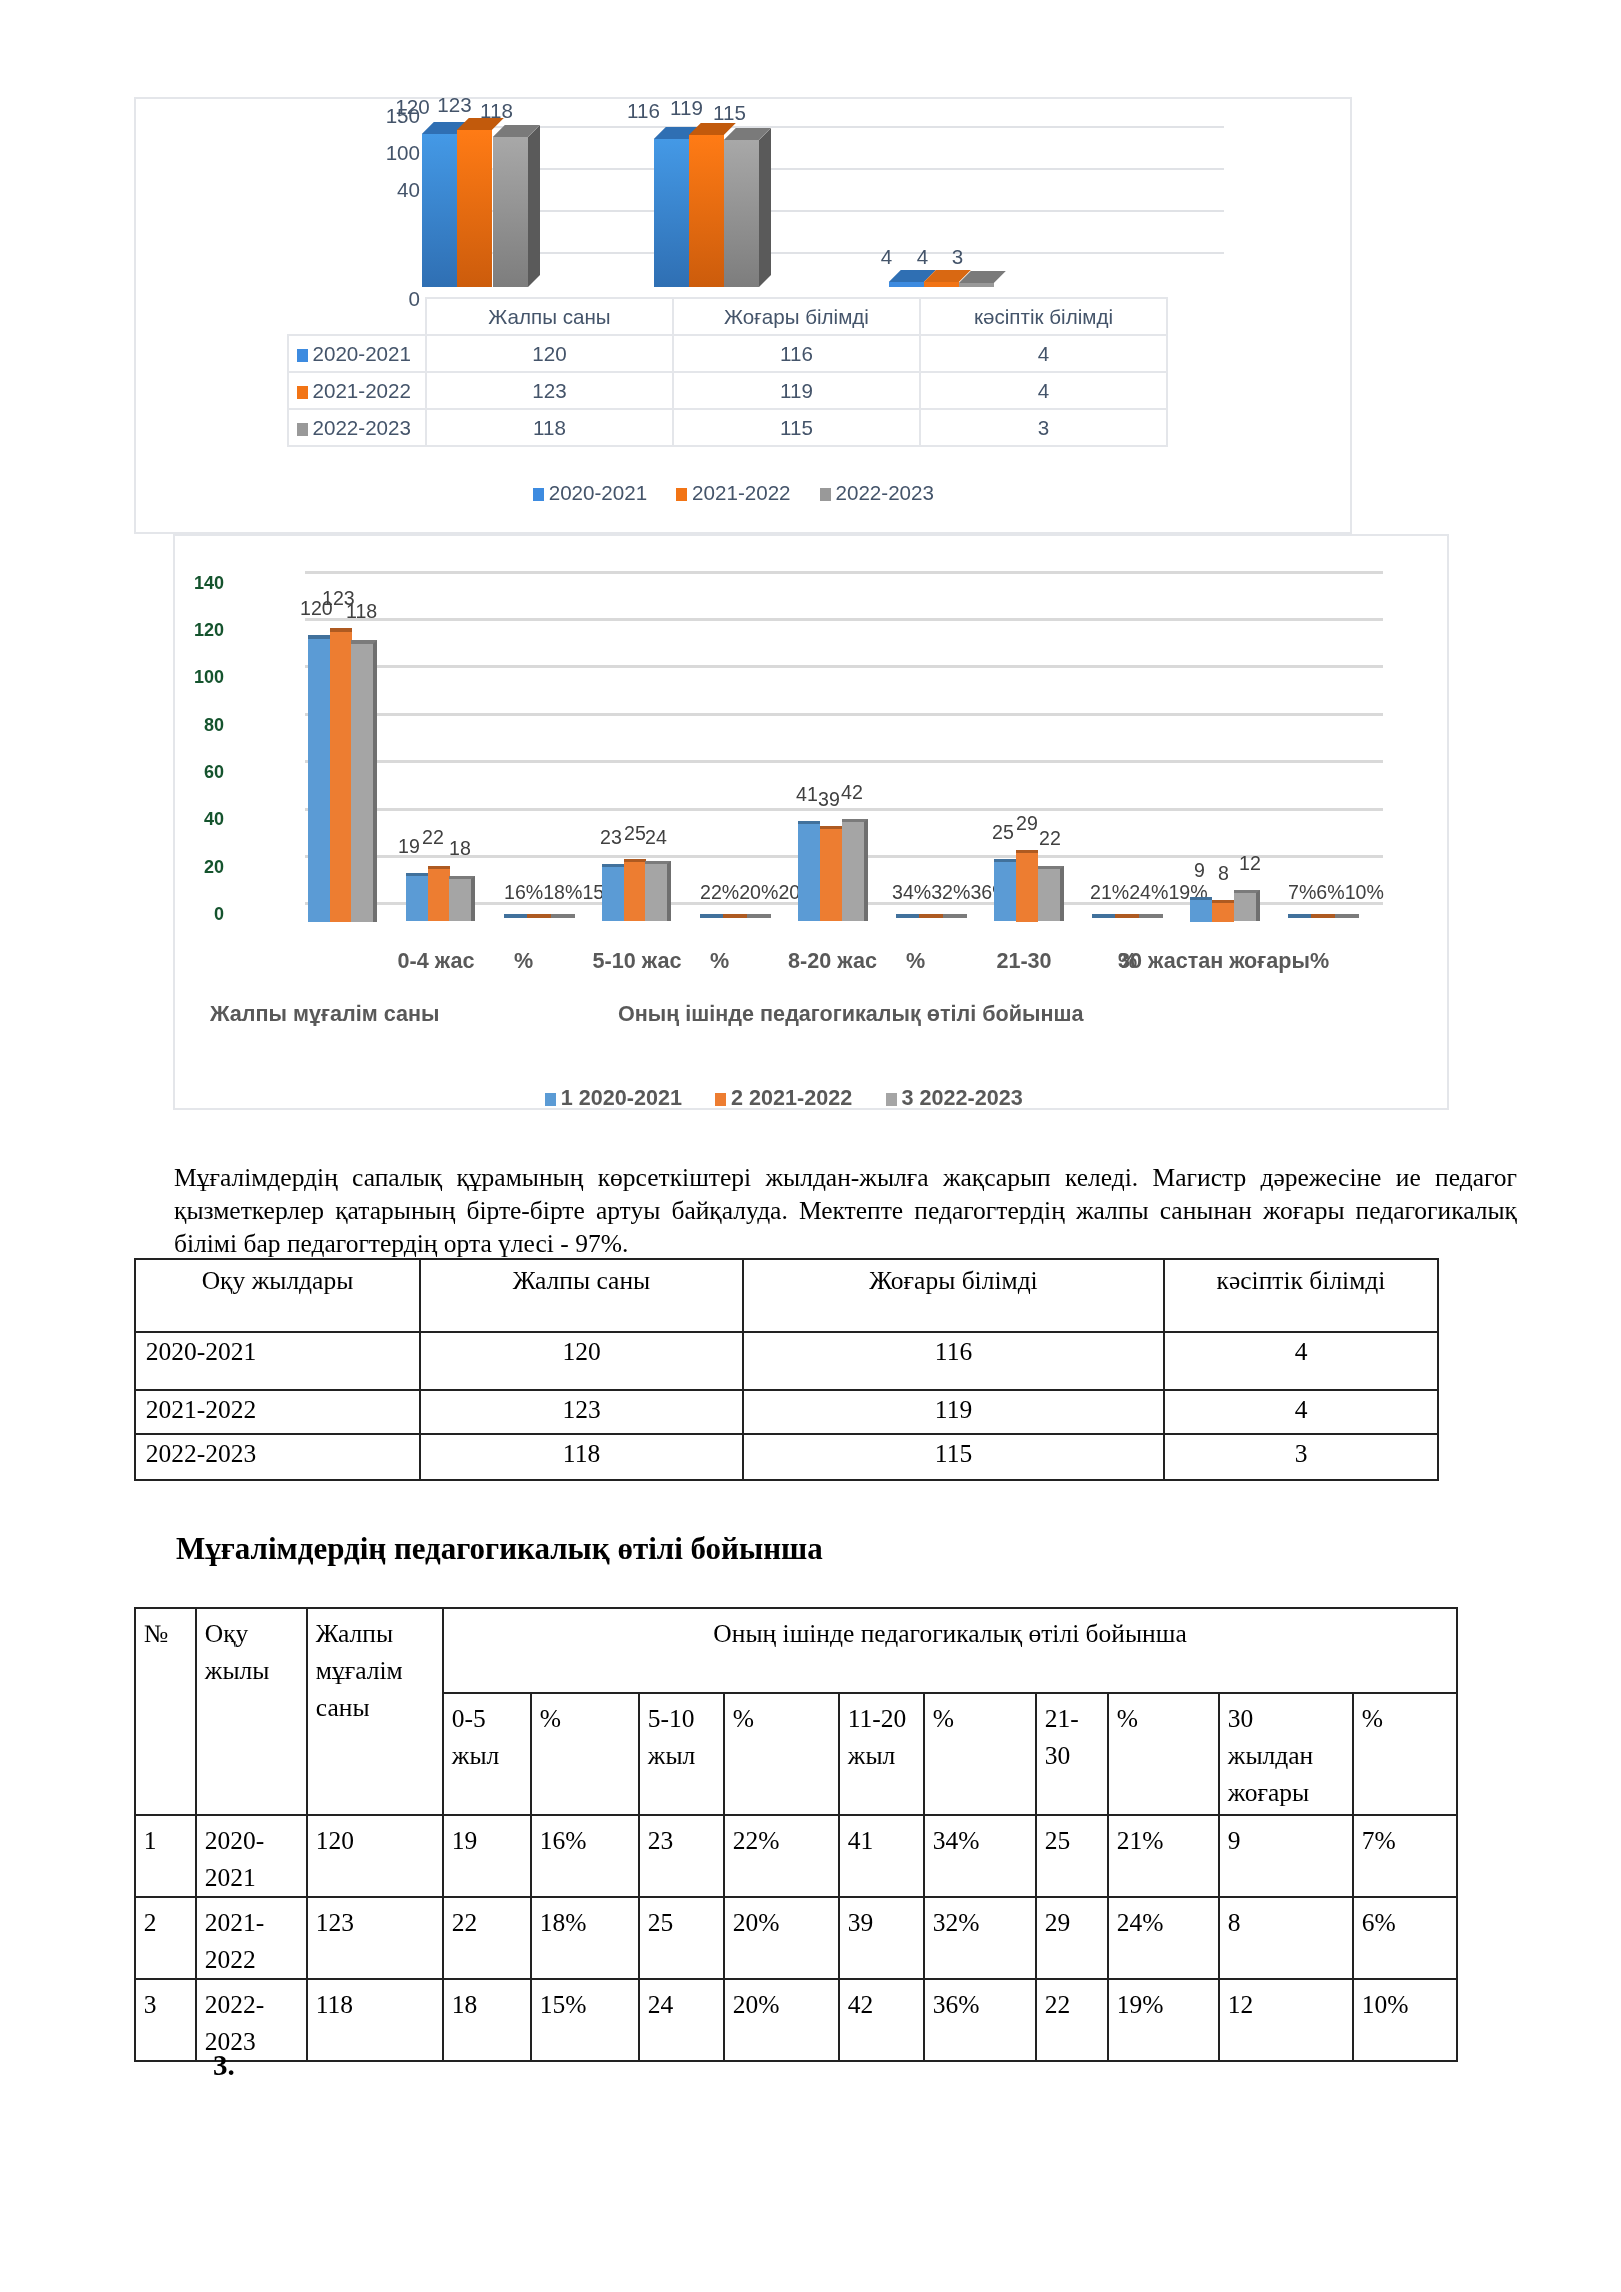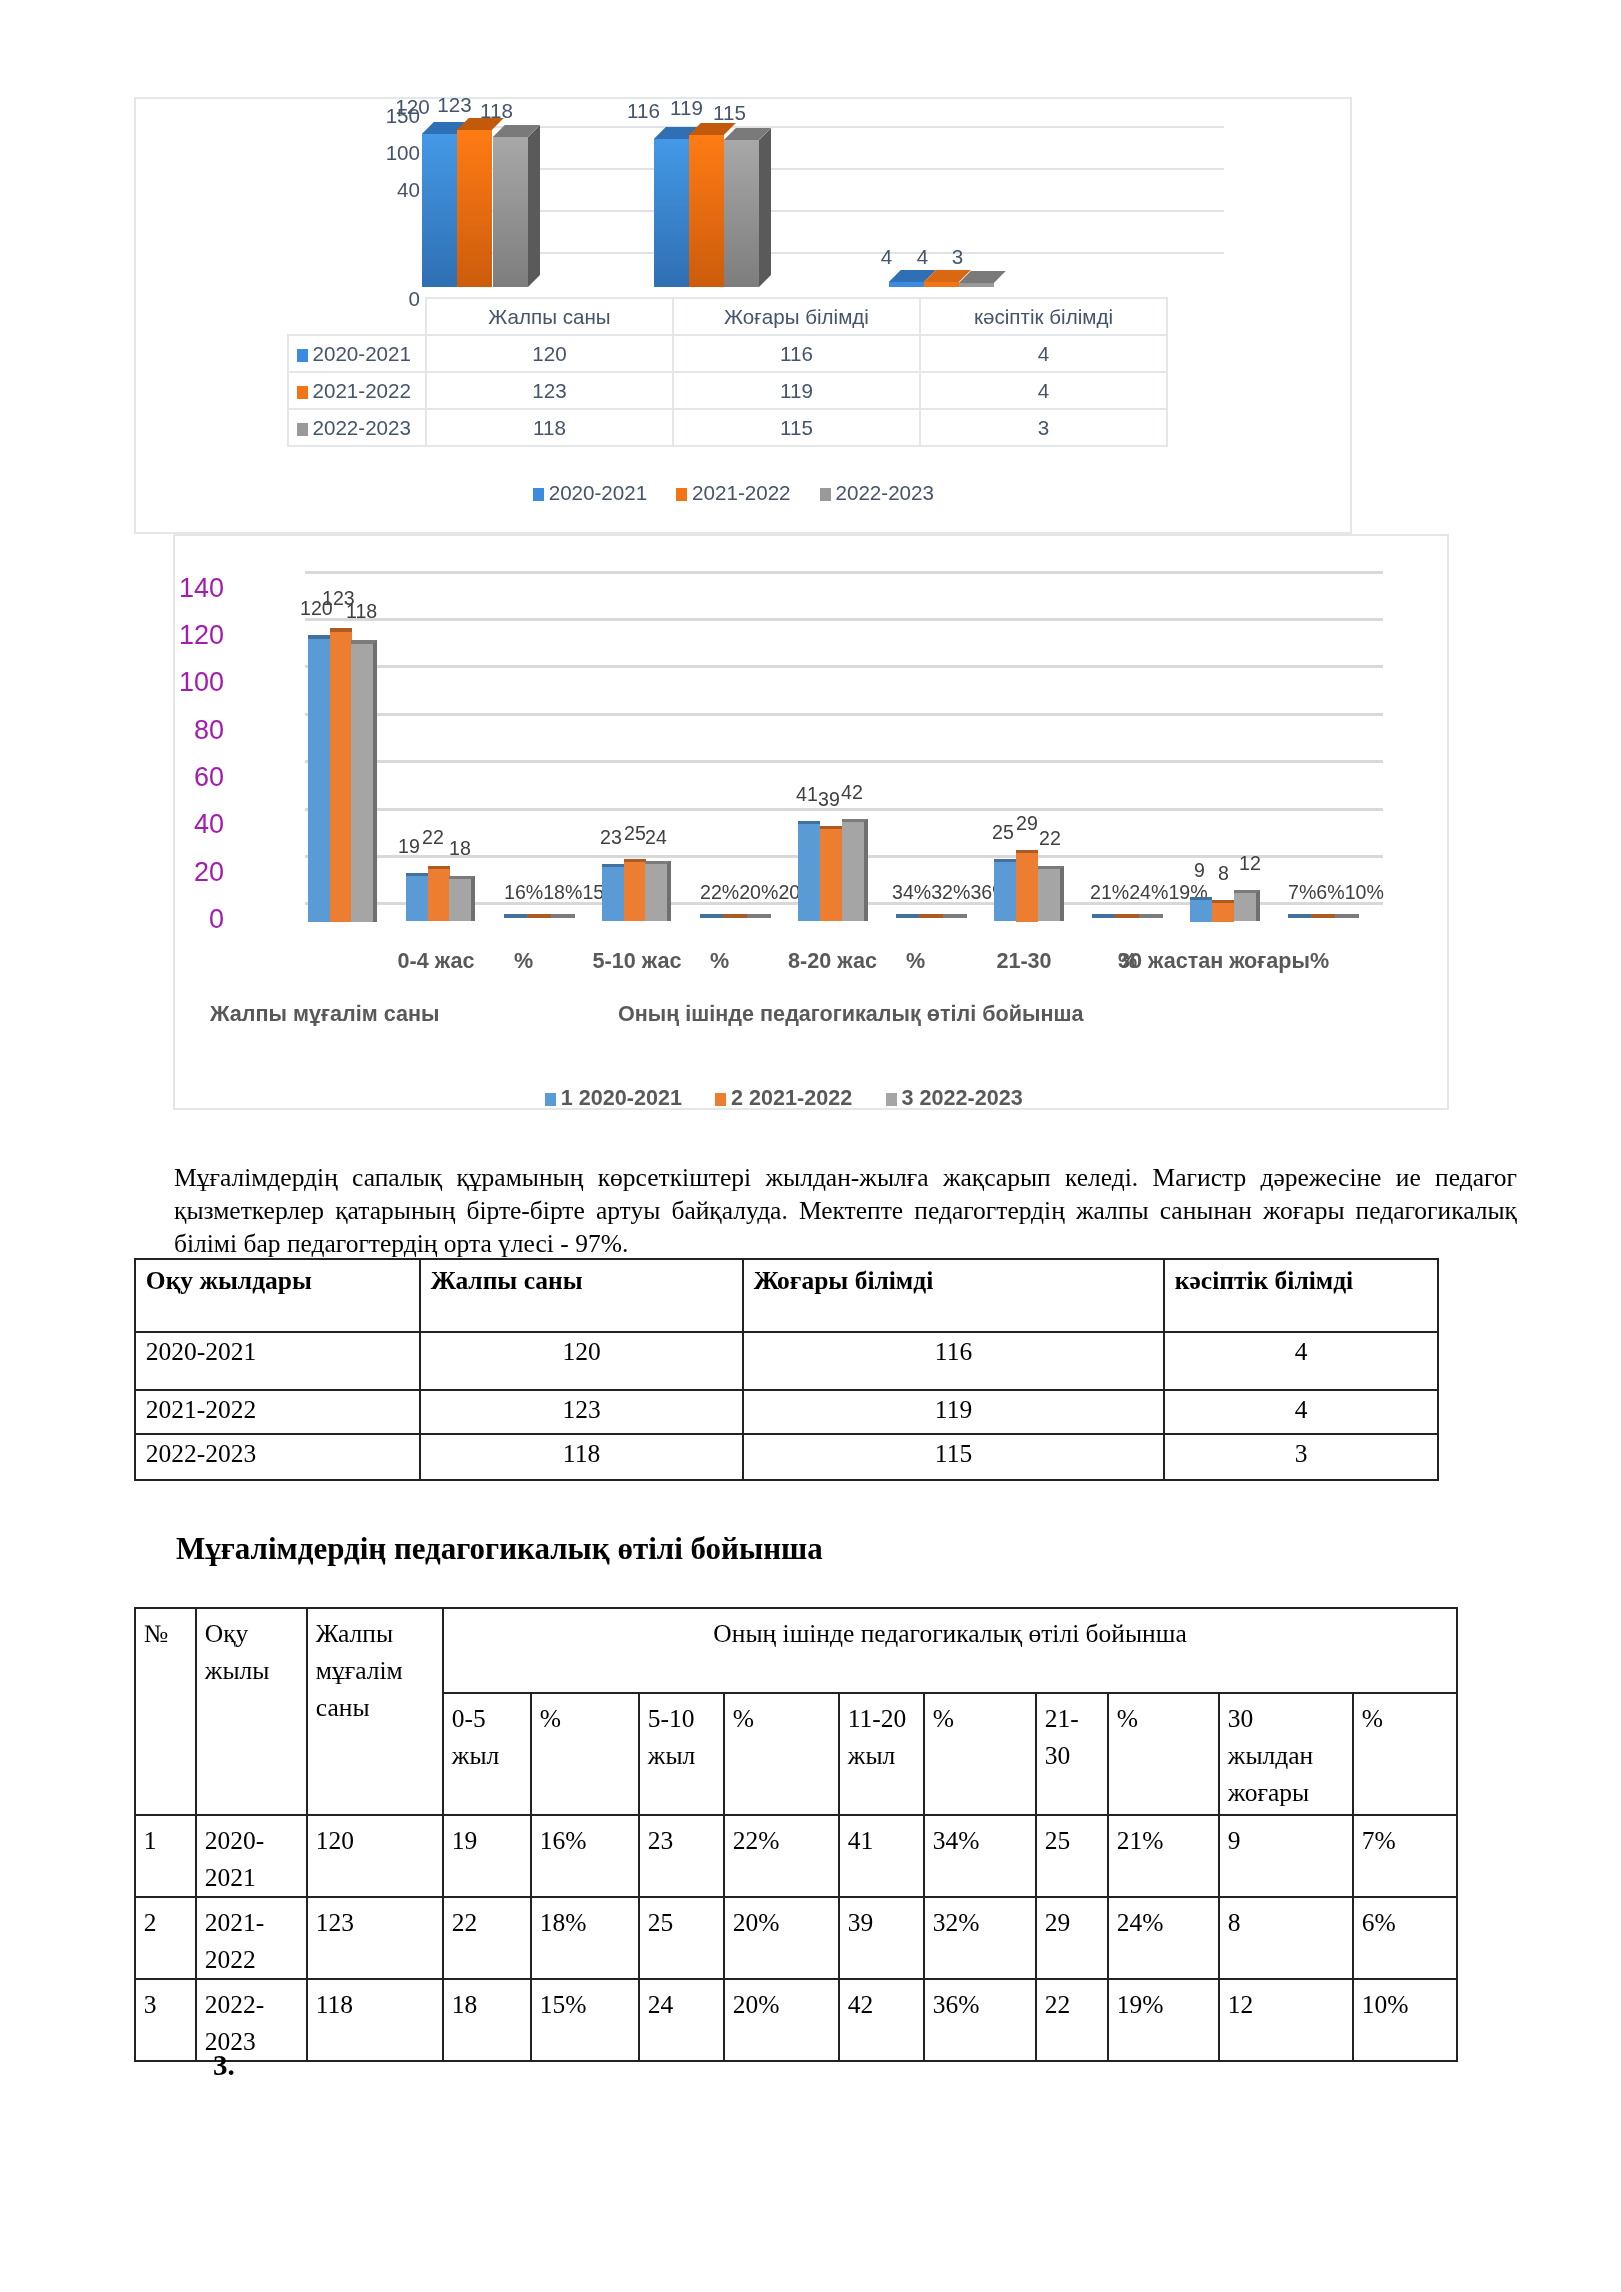--- a/index.html
+++ b/index.html
@@ -22,38 +22,38 @@
   .c1-val { position:absolute; font-size:20.6px; color:#44546a; text-align:center; width:59px; }
   .c1-table { position:absolute; border-collapse:collapse; font-size:20.6px; color:#44546a; }
   .c1-table td { border:2px solid #e4e6ea; text-align:center; height:35px; padding:0; }
   .c1-table td.rowhead { text-align:left; padding-left:7.8px; white-space:nowrap; }
   .swatch { display:inline-block; width:10.8px; height:12.7px; margin-right:4.9px; vertical-align:-1px; }
   .c1-legend { position:absolute; font-size:20.6px; color:#44546a; white-space:nowrap; }
   .c1-legend span.item { margin-right:23.5px; }
 
   
   #chart2 { left:173px; top:534px; width:1276px; height:576px; }
-  .c2-tick { position:absolute; font-size:27px; color:#a21caf; text-align:right; width:49px; }
+  .c2-tick { position:absolute; font-size:18px; color:#14532d; text-align:right; width:49px;font-weight:bold; }
   .c2-grid { position:absolute; height:2.9px; background:#d9d9d9; }
   .c2-val { position:absolute; font-size:19.6px; color:#404040; white-space:nowrap; }
   .c2-cat { position:absolute; font-size:21.6px; font-weight:bold; color:#595959; white-space:nowrap; text-align:center; }
   .c2-axis-title { position:absolute; font-size:21.6px; font-weight:bold; color:#595959; white-space:nowrap; }
   .c2-legend { position:absolute; font-size:21.6px; font-weight:bold; color:#595959; white-space:nowrap; }
   .c2-legend span.item { margin-right:27.4px; }
 
   
   .para { position:absolute; left:174px; top:1161px; width:1343px; font-size:25.5px; line-height:33px; text-align:justify; }
   .heading { position:absolute; left:176px; top:1531px; font-size:31px; font-weight:bold; text-decoration-thickness:2.9px; }
   .footer-num { position:absolute; left:213px; top:2049px; font-size:29px; font-weight:bold; }
 
   
   table.doc { position:absolute; border-collapse:collapse; font-family:"Liberation Serif", serif; font-size:25.5px; }
   table.doc td, table.doc th { border:2px solid #222; padding:0 9.8px; vertical-align:top; }
   #tbl1 { left:134px; top:1258px; width:1305px; }
-  #tbl1 th { font-weight:bold; text-align:left; height:65px; padding-top:5.9px;border-radius:25px; }
+  #tbl1 th { font-weight:normal; text-align:center; height:65px; padding-top:5.9px;border-radius:25px; }
   #tbl1 td { height:auto; padding-top:3.9px; }
   #tbl1 td.c { text-align:center; }
   #tbl2 { left:134px; top:1607px; width:1321px; table-layout:fixed; }
   #tbl2 td { padding:5.9px 7.8px 0 7.8px; line-height:37px; }
 </style>
 </head>
 <body>
 
 <div id="chart1" class="chart-box cfont">
 

